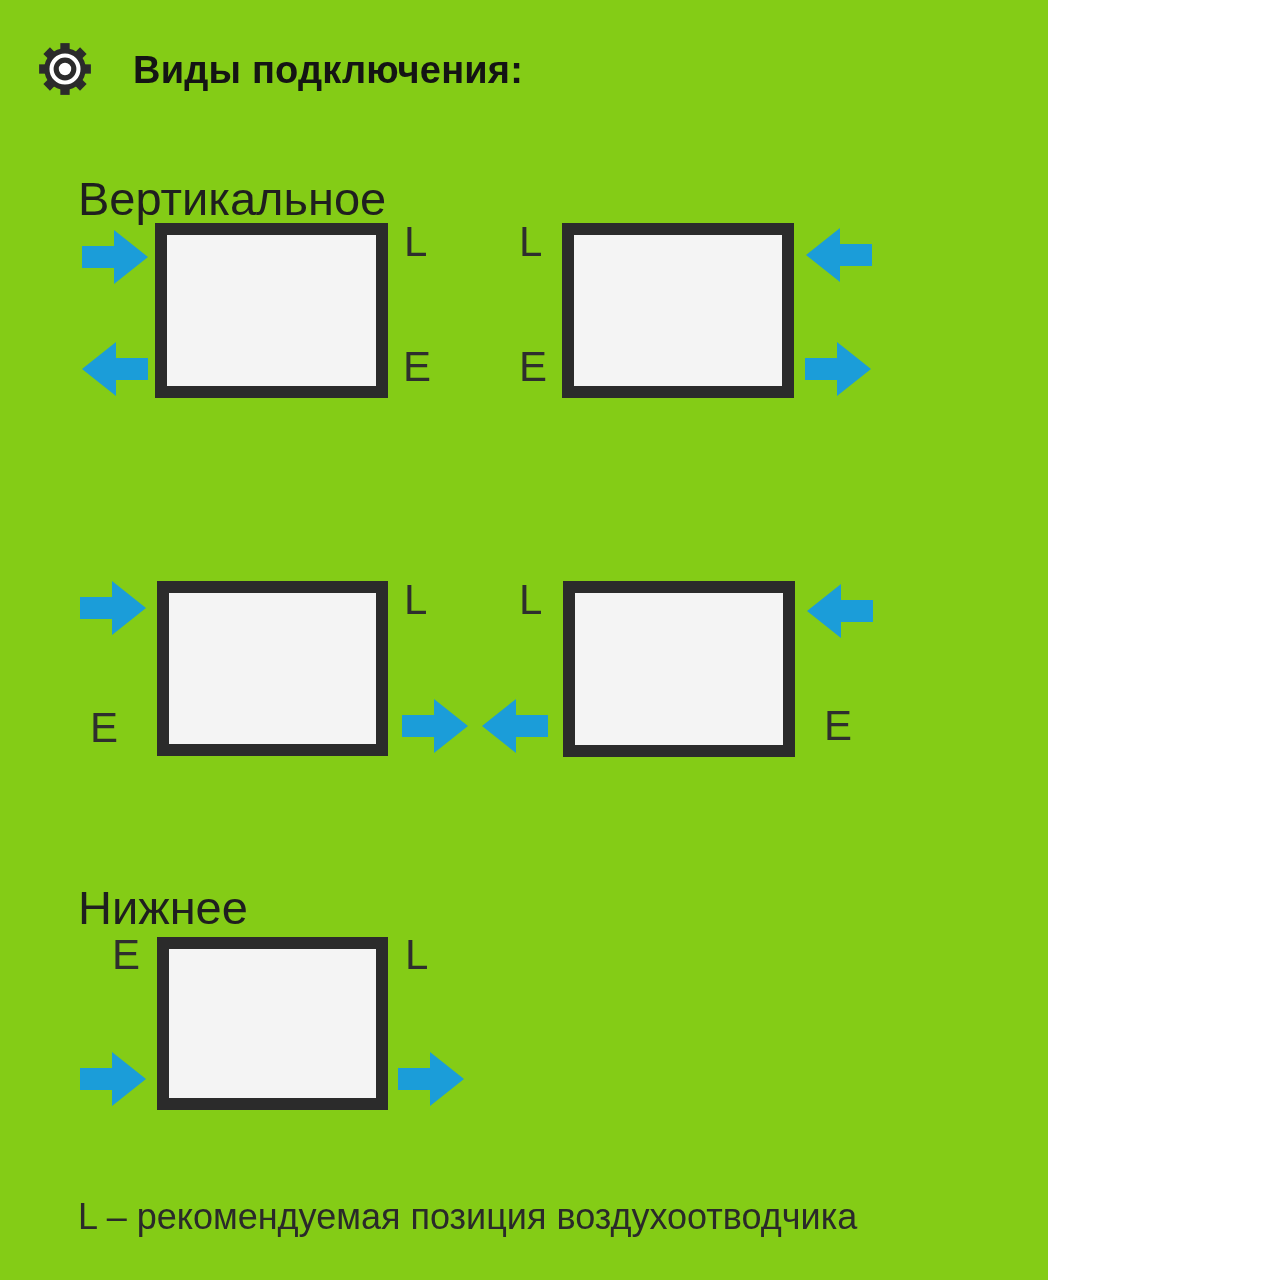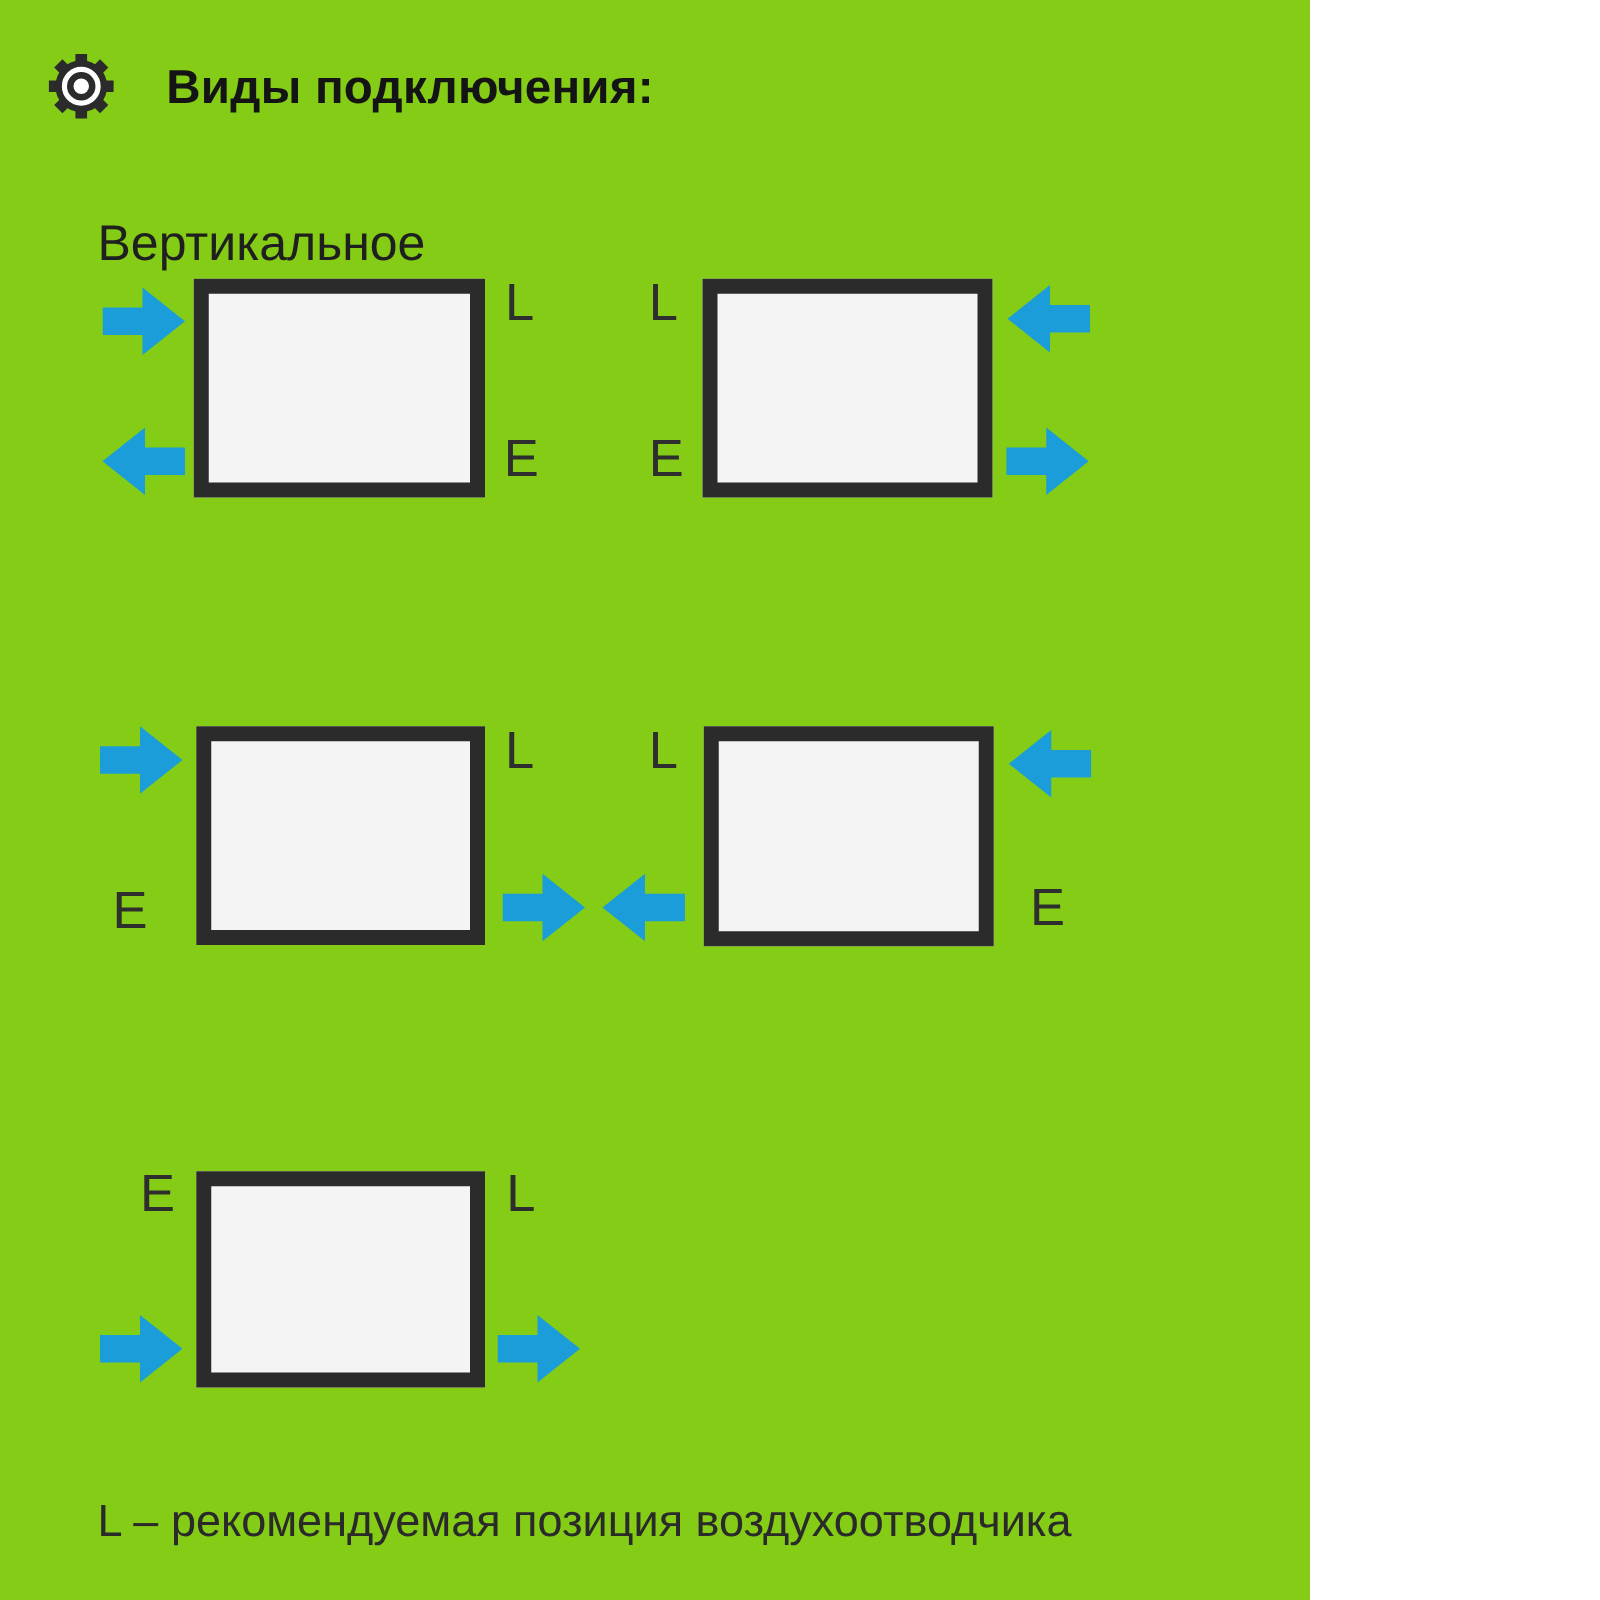--- a/index.html
+++ b/index.html
@@ -12,21 +12,21 @@
     position:absolute; left:133px; top:48px; margin:0;
     font-size:38px; font-weight:bold; line-height:1.2; letter-spacing:.2px;
     color:#141414;
   }
   .gear {
     position:absolute; left:36px; top:40px; width:58px; height:58px;
     color:var(--dark,#2b2b2b);
   }
   .gear svg { display:block; width:100%; height:100%; }
   .section-title {
-    position:absolute; left:78px; font-size:40px; font-weight:400;
+    position:absolute; left:78px; font-size:47px; font-weight:400;
     line-height:1.15; color:#1f1f1f; white-space:nowrap;
   }
   .radiator {
     position:absolute; box-sizing:border-box;
     border:12px solid var(--dark,#2b2b2b);
     background:var(--rect-fill,#f4f4f4);
   }
   .letter {
     position:absolute; font-size:42px; line-height:1; font-weight:400;
     color:#2e2e2e;
@@ -115,20 +115,21 @@
       </svg>
   </span>
   <div class="radiator" style="left:563px; top:581px; width:232px; height:176px"></div>
   <span class="arrow dir-left" style="left:807px; top:584px">
     <svg viewBox="0 0 66 54">
         <polygon points="0,16 32,16 32,0 66,27 32,54 32,38 0,38" fill="currentColor"></polygon>
       </svg>
   </span>
   <span class="letter" style="left:824px; top:705px">E</span>
 
+  <div class="section-title" style="top:881px">Нижнее</div>
 
   <span class="letter" style="left:112px; top:934px">E</span>
   <div class="radiator" style="left:157px; top:937px; width:231px; height:173px"></div>
   <span class="letter" style="left:405px; top:934px">L</span>
   <span class="arrow dir-right" style="left:80px; top:1052px">
     <svg viewBox="0 0 66 54">
         <polygon points="0,16 32,16 32,0 66,27 32,54 32,38 0,38" fill="currentColor"></polygon>
       </svg>
   </span>
   <span class="arrow dir-right" style="left:398px; top:1052px">

